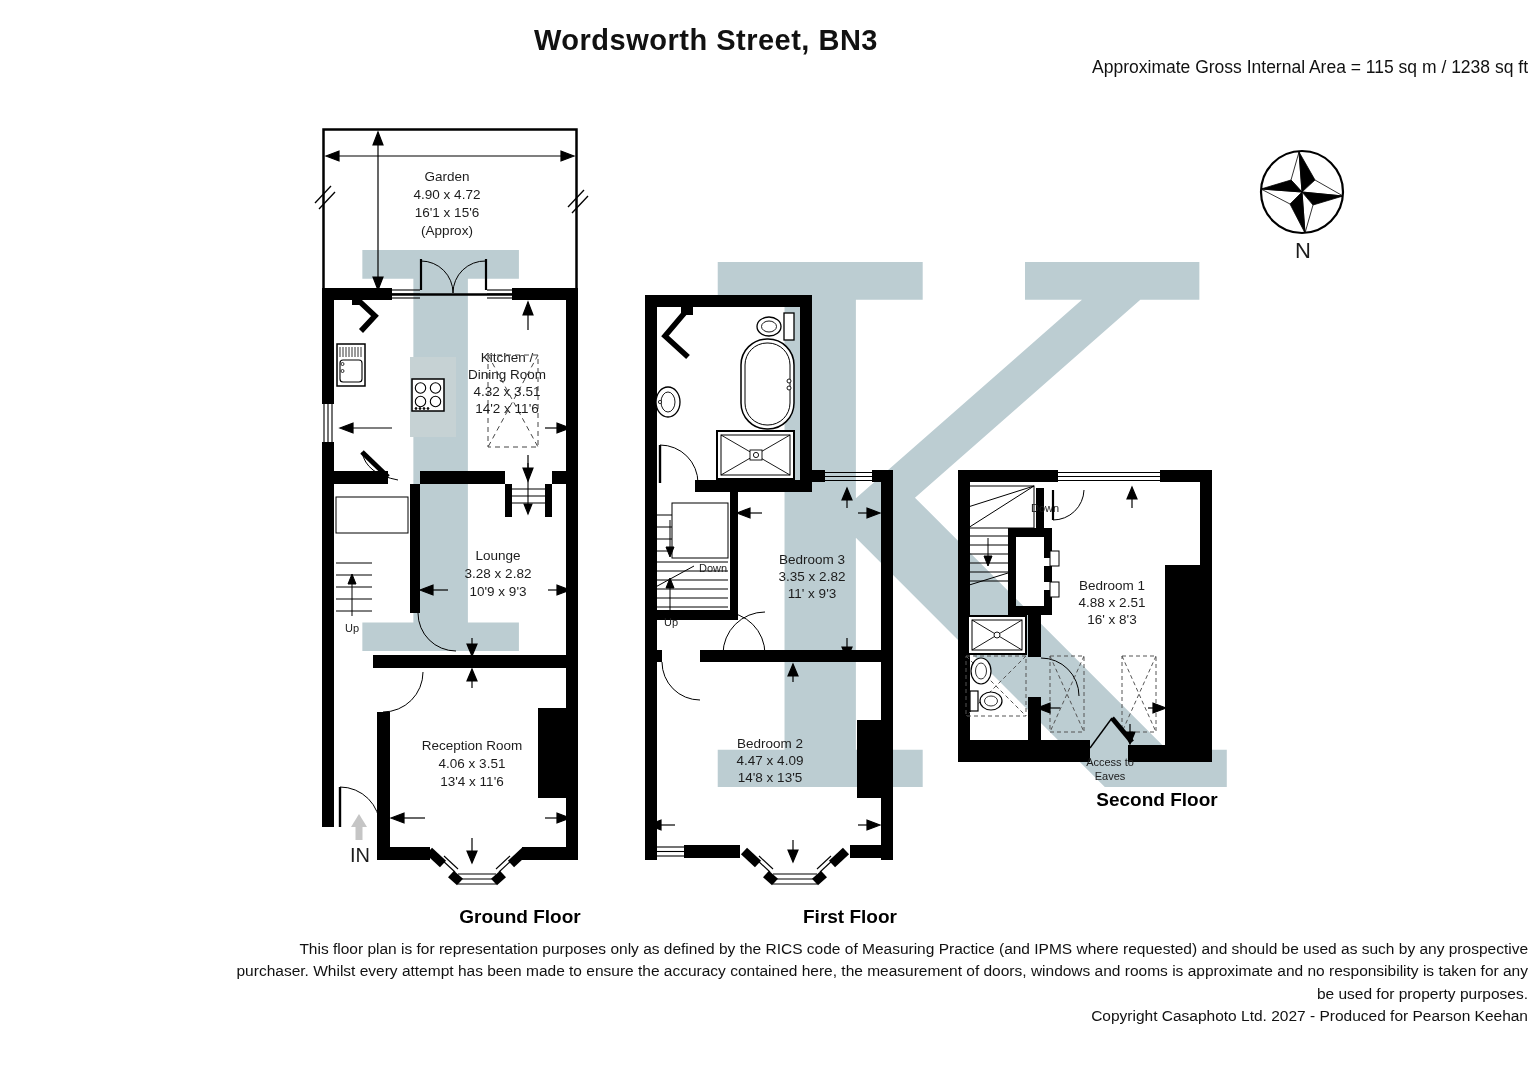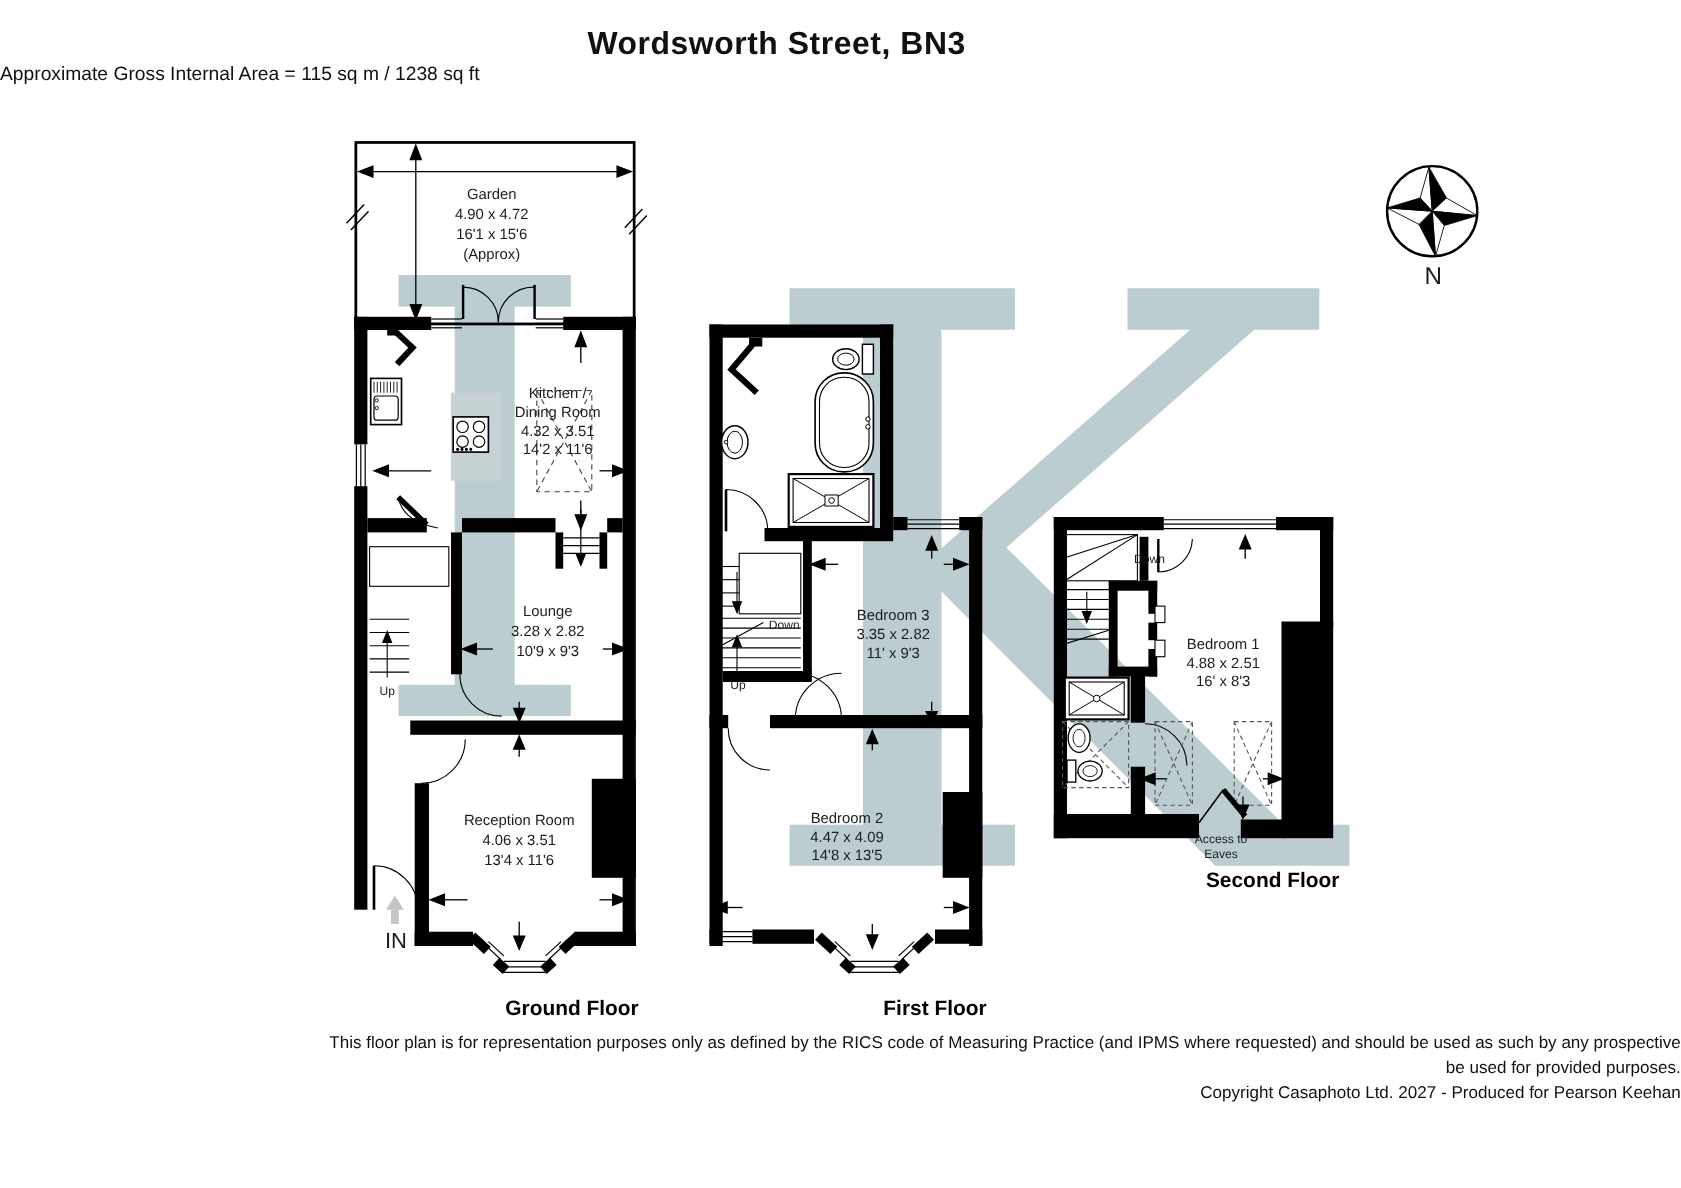--- a/index.html
+++ b/index.html
@@ -1,21 +1,21 @@
 <!DOCTYPE html>
 <html><head>
 <meta charset="utf-8">
 <style>
   html,body{margin:0;padding:0;background:#fff;}
   #stage{position:relative;width:1528px;height:1080px;background:#ffffff;overflow:hidden;
          font-family:"Liberation Sans",sans-serif;color:#111;}
   .abs{position:absolute;}
   .wm{position:absolute;font-family:"DejaVu Serif",serif;color:#bccdd2;line-height:1;user-select:none;}
   #title{left:0;width:1412px;top:24px;text-align:center;font-size:29px;font-weight:bold;letter-spacing:.5px;}
-  #subtitle{left:0;width:1528px;top:57px;text-align:left;font-size:17.5px;}
+  #subtitle{left:0;width:1528px;top:57px;text-align:right;font-size:17.5px;}
   #footer{left:0;width:1528px;top:938px;text-align:right;font-size:15.5px;line-height:22.4px;}
   svg{position:absolute;left:0;top:0;}
   svg text{font-family:"Liberation Sans",sans-serif;fill:#1c1c1c;}
   .rm{font-size:13.5px;}
   .sm{font-size:11px;}
   .fl{font-size:19px;font-weight:bold;fill:#000;}
 </style>
 </head>
 <body>
 
@@ -507,17 +507,18 @@
         <polygon points="1305,233 1290,204 1302,192" fill="#000"></polygon>
         <polygon points="1261,189 1290,204 1302,192" fill="#fff"></polygon>
         <polygon points="1261,189 1291,180 1302,192" fill="#000"></polygon>
       </g>
       <text x="1303" y="258" font-size="22" text-anchor="middle" font-family="DejaVu Serif,serif">N</text>
     </g>
   </svg>
 
   <div class="abs" id="footer">
     <div>This floor plan is for representation purposes only as defined by the RICS code of Measuring Practice (and IPMS where requested) and should be used as such by any prospective</div>
-    <div>be used for provided purposes.</div>
+    <div>purchaser. Whilst every attempt has been made to ensure the accuracy contained here, the measurement of doors, windows and rooms is approximate and no responsibility is taken for any</div>
+    <div>be used for property purposes.</div>
     <div>Copyright Casaphoto Ltd. 2027 - Produced for Pearson Keehan</div>
   </div>
 
 </div>
 
 </body></html>

